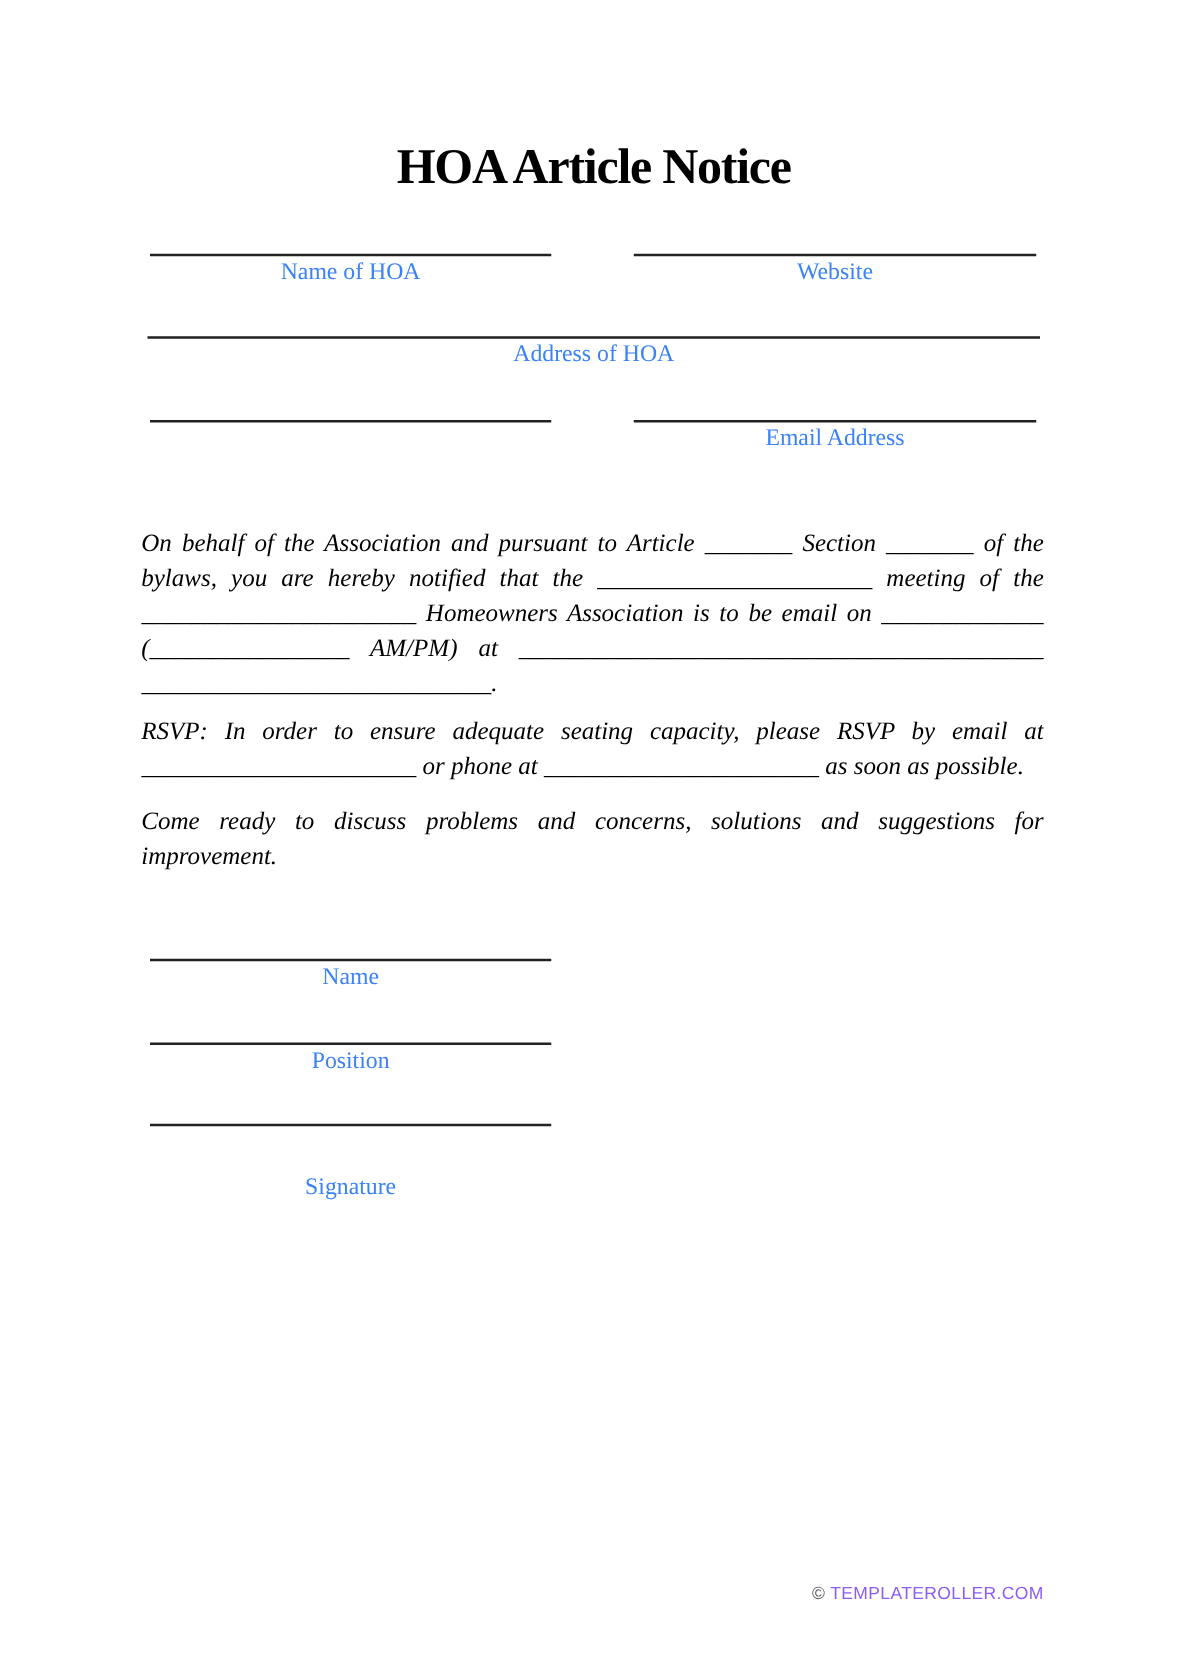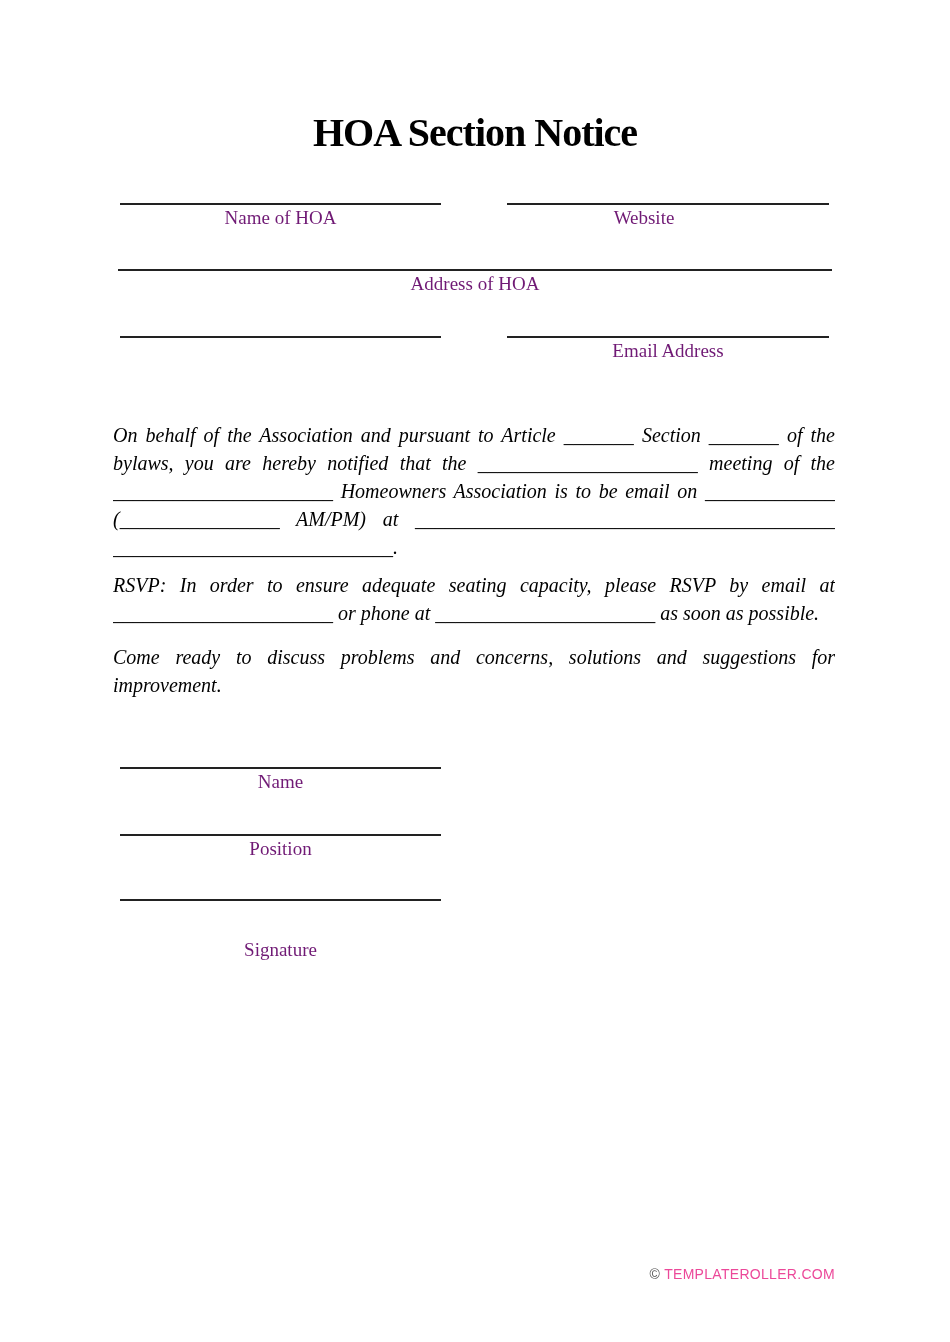--- a/index.html
+++ b/index.html
@@ -32,21 +32,21 @@
   .fline {
     position: absolute;
     height: 0;
     border-top: 2px solid #222222;
   }
   .flabel {
     position: absolute;
     text-align: center;
     font-size: 19px;
     line-height: 24px;
-    color: #701a75;
+    color: #3b82f6;
   }
   
   .para {
     position: absolute;
     left: 113px;
     width: 722px;
     font-size: 20px;
     line-height: 28px;
     font-style: italic;
   }
@@ -69,38 +69,38 @@
     font-size: 14px;
     line-height: 18px;
     letter-spacing: 0.3px;
     white-space: nowrap;
   }
   .footer .copy {
     color: #555555;
     margin-right: 4px;
   }
   .footer .site {
-    color: #ec4899;
+    color: #8b5cf6;
     text-decoration: none;
     cursor: pointer;
     text-align: center;
   }
 </style>
 </head>
 <body>
 
 <div class="page">
 
-  <h1 class="title">HOA Section Notice</h1>
+  <h1 class="title">HOA Article Notice</h1>
 
   <div class="fline" style="left:120px; top:203px; width:321px;"></div>
   <div class="flabel" style="left:120px; top:206px; width:321px;">Name of HOA</div>
 
   <div class="fline" style="left:507px; top:203px; width:322px;"></div>
-  <div class="flabel" style="left:483px; top:206px; width:322px;">Website</div>
+  <div class="flabel" style="left:507px; top:206px; width:322px;">Website</div>
 
   <div class="fline" style="left:118px; top:269px; width:714px;"></div>
   <div class="flabel" style="left:118px; top:272px; width:714px;">Address of HOA</div>
 
   <div class="fline" style="left:120px; top:336px; width:321px;"></div>
 
   <div class="fline" style="left:507px; top:336px; width:322px;"></div>
   <div class="flabel" style="left:507px; top:339px; width:322px;">Email Address</div>
 
   <div class="para" style="top:421px;">

